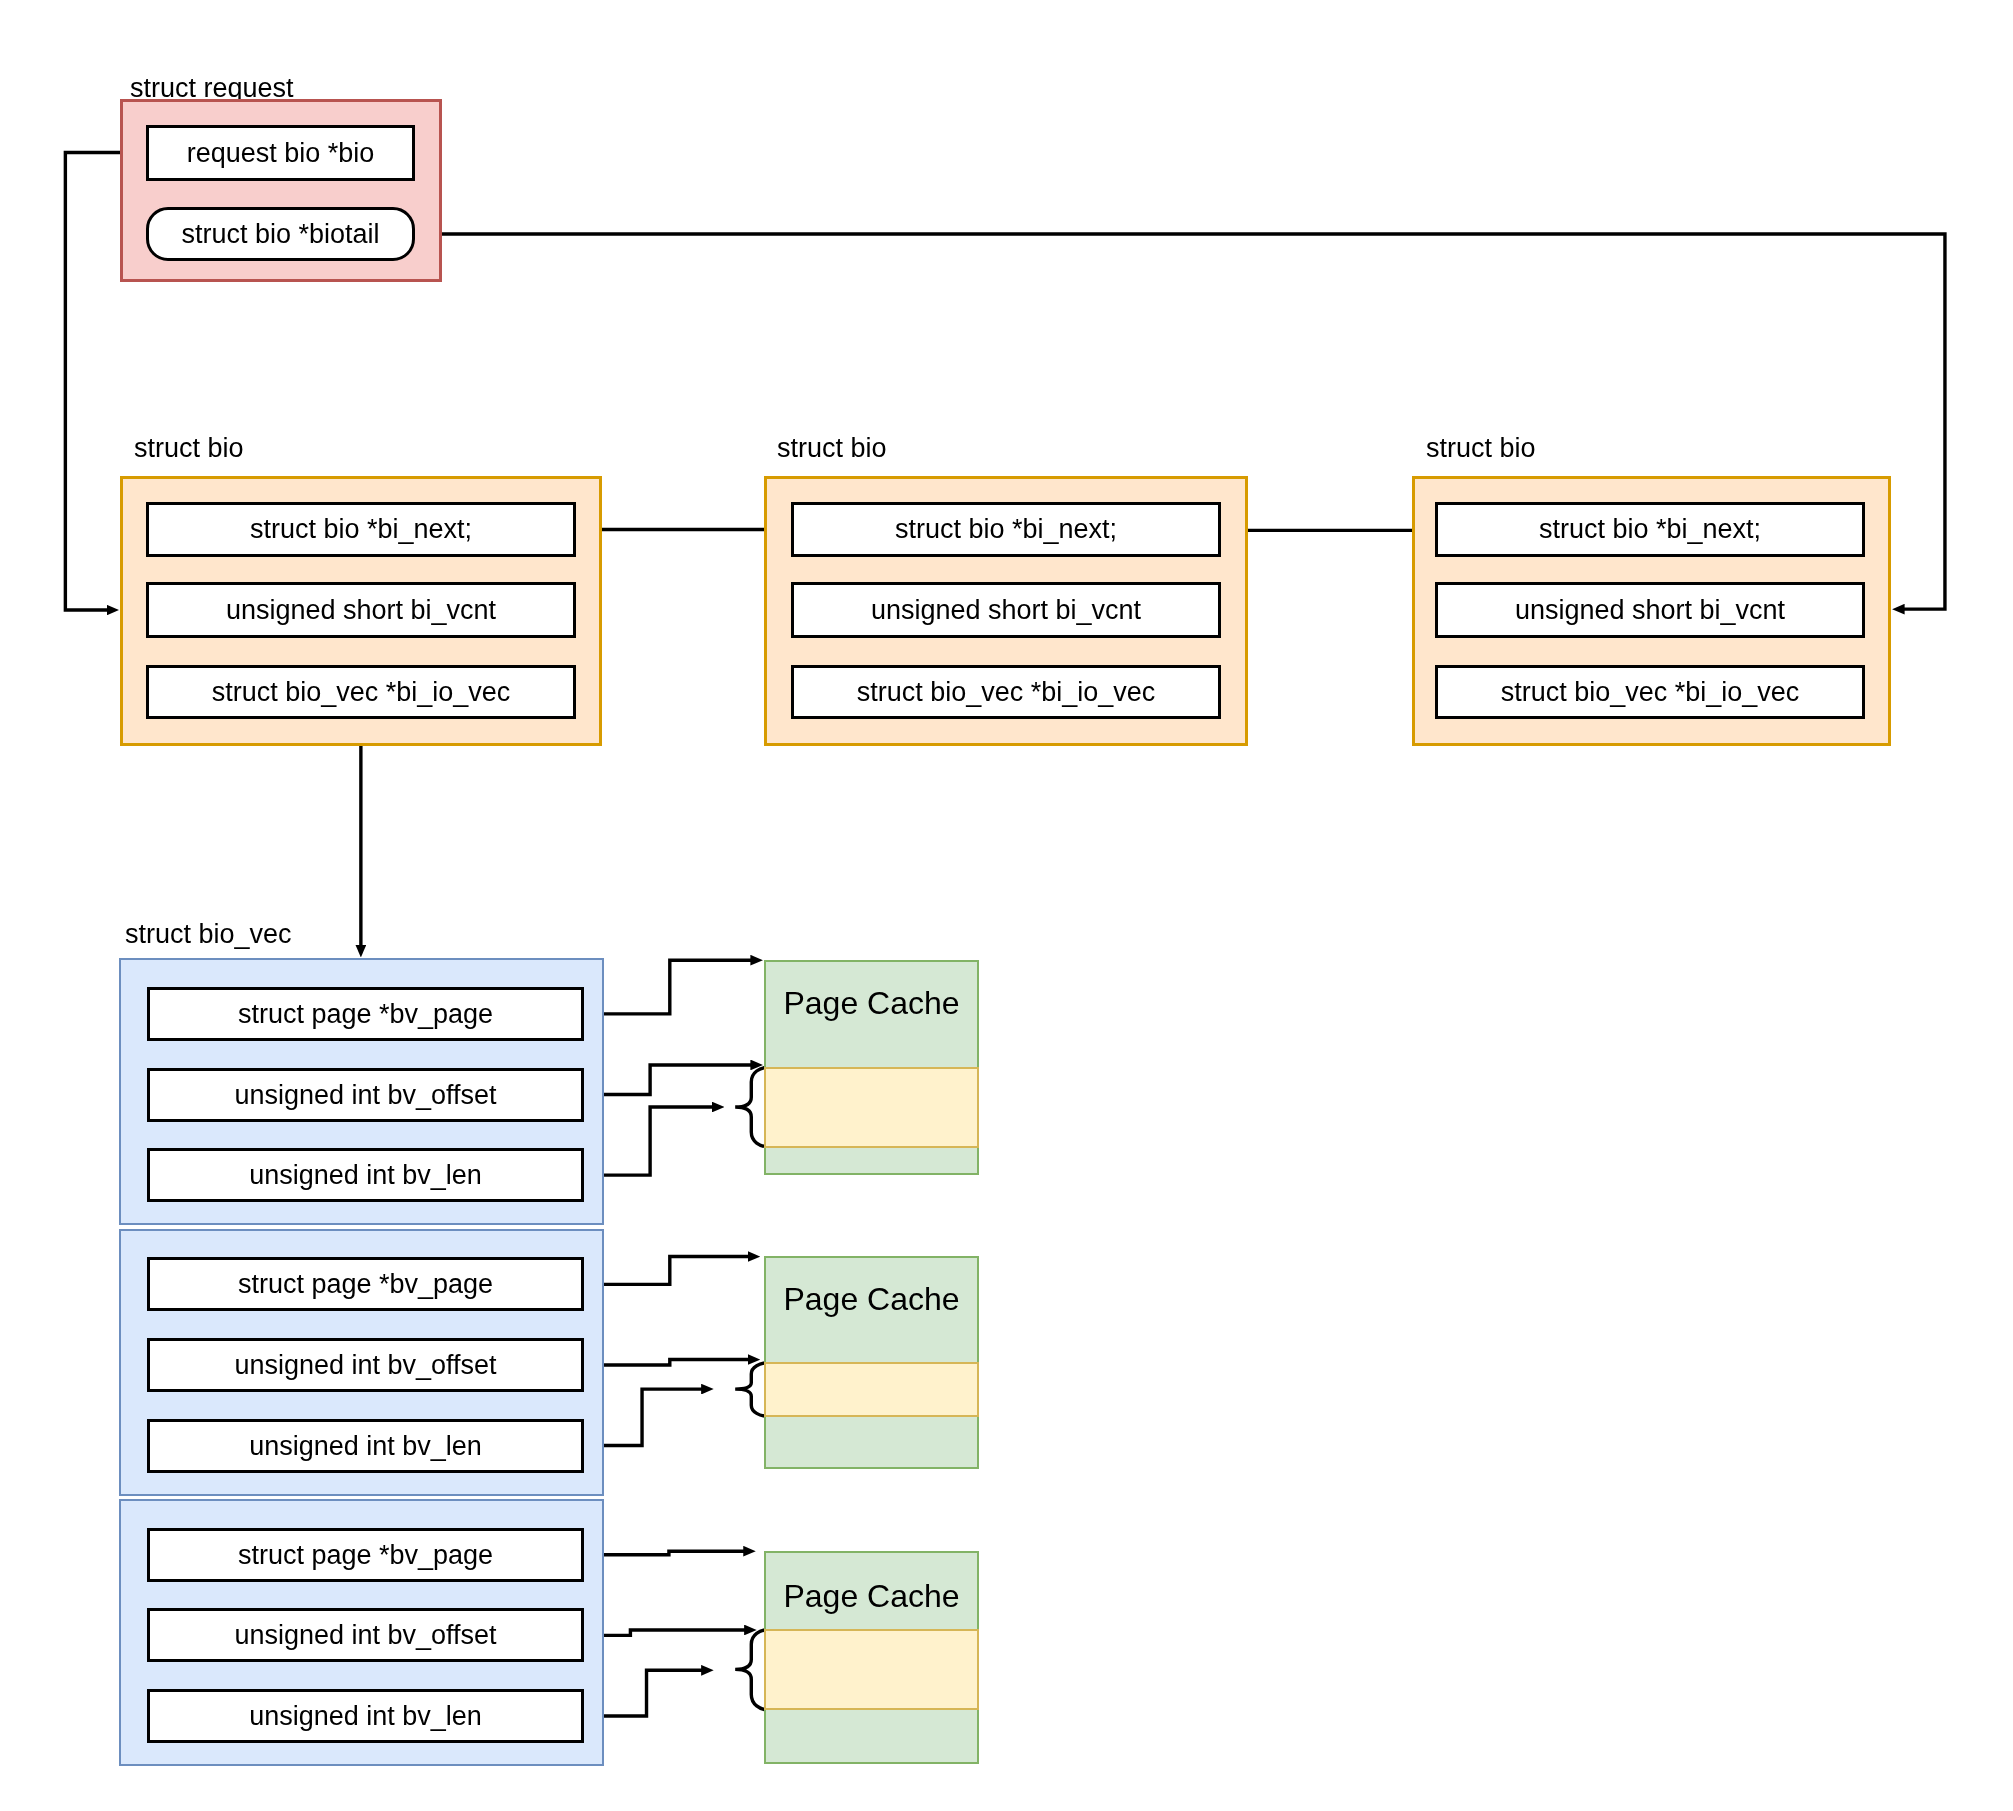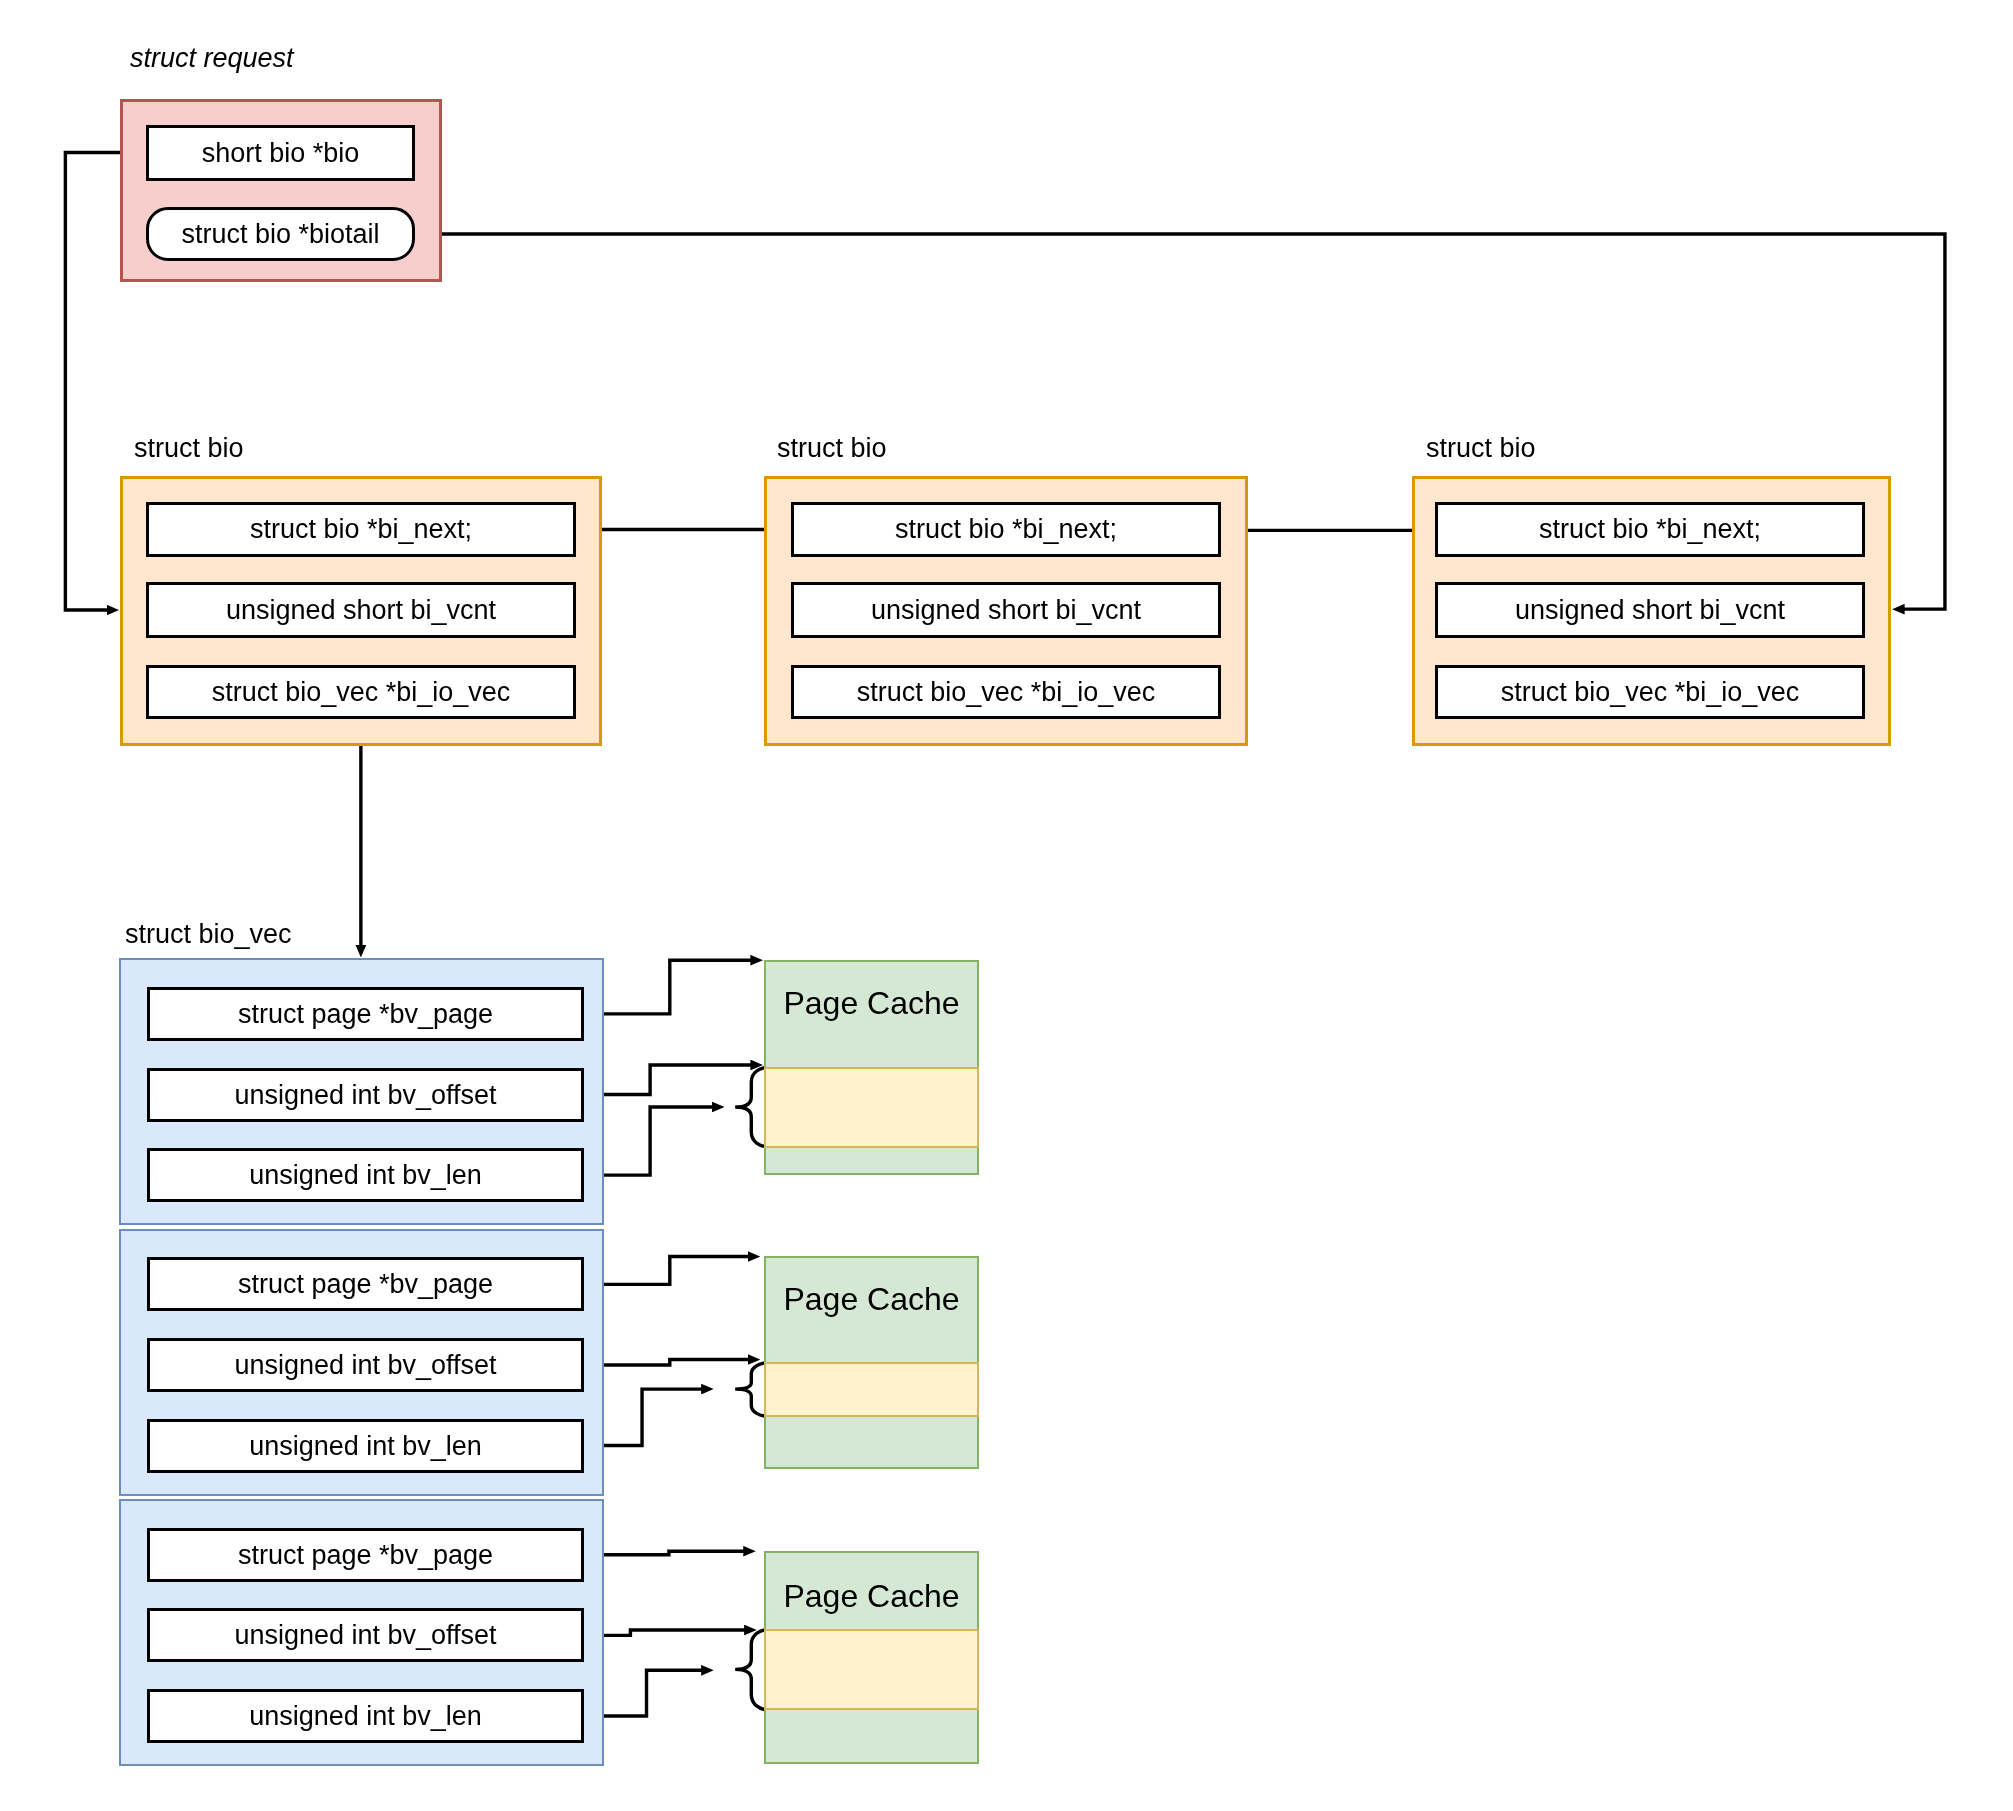--- a/index.html
+++ b/index.html
@@ -70,23 +70,23 @@
     <path d="M 652 1524 L 748 1524 L 748 1518 L 836 1518" marker-end="url(#arr)"></path>
     <path d="M 652 1614 L 717 1614 L 717 1551 L 784 1551" marker-end="url(#arr)"></path>
     <path d="M 854 1521 L 863 1521 C 847 1521 839 1527 839 1534 L 839 1544 C 839 1549 833 1551 821 1551 C 833 1551 839 1554 839 1559 L 839 1569 C 839 1576 847 1582 863 1582 L 854 1582"></path>
 
     <path d="M 652 1736 L 747 1736 L 747 1732 L 831 1732" marker-end="url(#arr)"></path>
     <path d="M 652 1826 L 704 1826 L 704 1820 L 832 1820" marker-end="url(#arr)"></path>
     <path d="M 652 1916 L 722 1916 L 722 1865 L 784 1865" marker-end="url(#arr)"></path>
     <path d="M 854 1819 L 863 1819 C 847 1819 839 1826 839 1836 L 839 1853 C 839 1860 833 1864 821 1864 C 833 1864 839 1868 839 1875 L 839 1892 C 839 1902 847 1910 863 1910 L 854 1910"></path>
   </svg>
 
-  <div class="abs title" style="left:130px;top:43px;font-style:italic;">struct request</div>
+  <div class="abs title" style="left:130px;top:73px;">struct request</div>
   <div class="abs outer request" style="left:120px;top:99px;width:322px;height:183px;"></div>
-  <div class="abs field" style="left:146px;top:125px;width:269px;height:56px;">short bio *bio</div>
+  <div class="abs field" style="left:146px;top:125px;width:269px;height:56px;">request bio *bio</div>
   <div class="abs field" style="left:146px;top:207px;width:269px;height:54px;border-radius:22px;">struct bio *biotail</div>
 
   <div class="abs title" style="left:134px;top:433px;">struct bio</div>
   <div class="abs outer bio" style="left:120px;top:476px;width:482px;height:270px;"></div>
   <div class="abs field" style="left:146px;top:502px;width:430px;height:55px;">struct bio *bi_next;</div>
   <div class="abs field" style="left:146px;top:582px;width:430px;height:56px;">unsigned short bi_vcnt</div>
   <div class="abs field" style="left:146px;top:665px;width:430px;height:54px;">struct bio_vec *bi_io_vec</div>
 
   <div class="abs title" style="left:777px;top:433px;">struct bio</div>
   <div class="abs outer bio" style="left:764px;top:476px;width:484px;height:270px;"></div>

